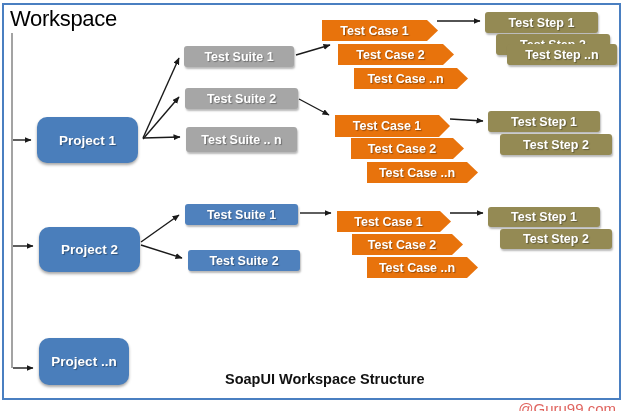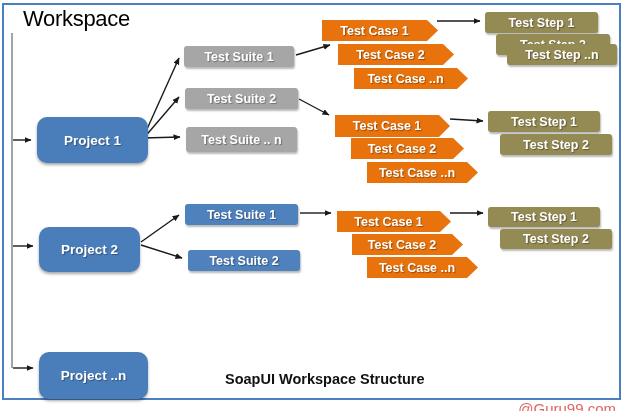--- a/index.html
+++ b/index.html
@@ -9,21 +9,21 @@
   }
   .frame{
     position:absolute;left:2px;top:3px;right:3px;bottom:11px;
     border:2px solid var(--frame-blue,#4a7fc1);pointer-events:none;
   }
   .wires{position:absolute;left:0;top:0;width:624px;height:411px;}
   .wires line{stroke:var(--arrow-black,#1a1a1a);stroke-width:1.4;}
   .wires .tree{stroke:var(--tree-line,#8c8c8c);stroke-width:1.6;}
   #ah path{fill:var(--arrow-black,#1a1a1a);}
   .title{
-    position:absolute;left:23px;top:6px;font-size:22px;color:#000;
+    position:absolute;left:10px;top:6px;font-size:22px;color:#000;
     letter-spacing:-0.3px;white-space:nowrap;
   }
   .box{
     position:absolute;display:flex;align-items:center;justify-content:center;
     color:#fff;font-weight:bold;font-size:12.5px;white-space:nowrap;
     text-shadow:1px 1px 1px rgba(0,0,0,0.35);box-sizing:border-box;
   }
   .project{
     background:var(--project-blue,#4a7ebb);border-radius:10px;font-size:13.5px;
     box-shadow:0 2px 3px rgba(0,0,0,0.35);
@@ -79,23 +79,23 @@
 
     <line x1="141" y1="242" x2="179" y2="215" marker-end="url(#ah)"></line>
     <line x1="141" y1="245" x2="182" y2="258" marker-end="url(#ah)"></line>
 
     <line x1="300" y1="213" x2="331" y2="213" marker-end="url(#ah)"></line>
     <line x1="450" y1="213" x2="483" y2="213" marker-end="url(#ah)"></line>
   </svg>
 
   <div class="title">Workspace</div>
 
-  <div class="box project" style="left:37px;top:117px;width:111px;height:46px">Project 1</div>
+  <div class="box project" style="left:37px;top:117px;width:101px;height:46px">Project 1</div>
   <div class="box project" style="left:39px;top:227px;width:101px;height:45px">Project 2</div>
-  <div class="box project" style="left:39px;top:352px;width:109px;height:47px">Project ..n</div>
+  <div class="box project" style="left:39px;top:338px;width:90px;height:47px">Project ..n</div>
 
   <div class="box suite-gray" style="left:184px;top:46px;width:110px;height:21px">Test Suite 1</div>
   <div class="box suite-gray" style="left:185px;top:88px;width:113px;height:21px">Test Suite 2</div>
   <div class="box suite-gray" style="left:186px;top:127px;width:111px;height:25px">Test Suite .. n</div>
 
   <div class="box suite-blue" style="left:185px;top:204px;width:113px;height:21px">Test Suite 1</div>
   <div class="box suite-blue" style="left:188px;top:250px;width:112px;height:21px">Test Suite 2</div>
 
   <div class="box tcase" style="left:322px;top:12px;width:116px;height:21px">Test Case 1</div>
   <div class="box tcase" style="left:338px;top:36px;width:116px;height:21px">Test Case 2</div>

